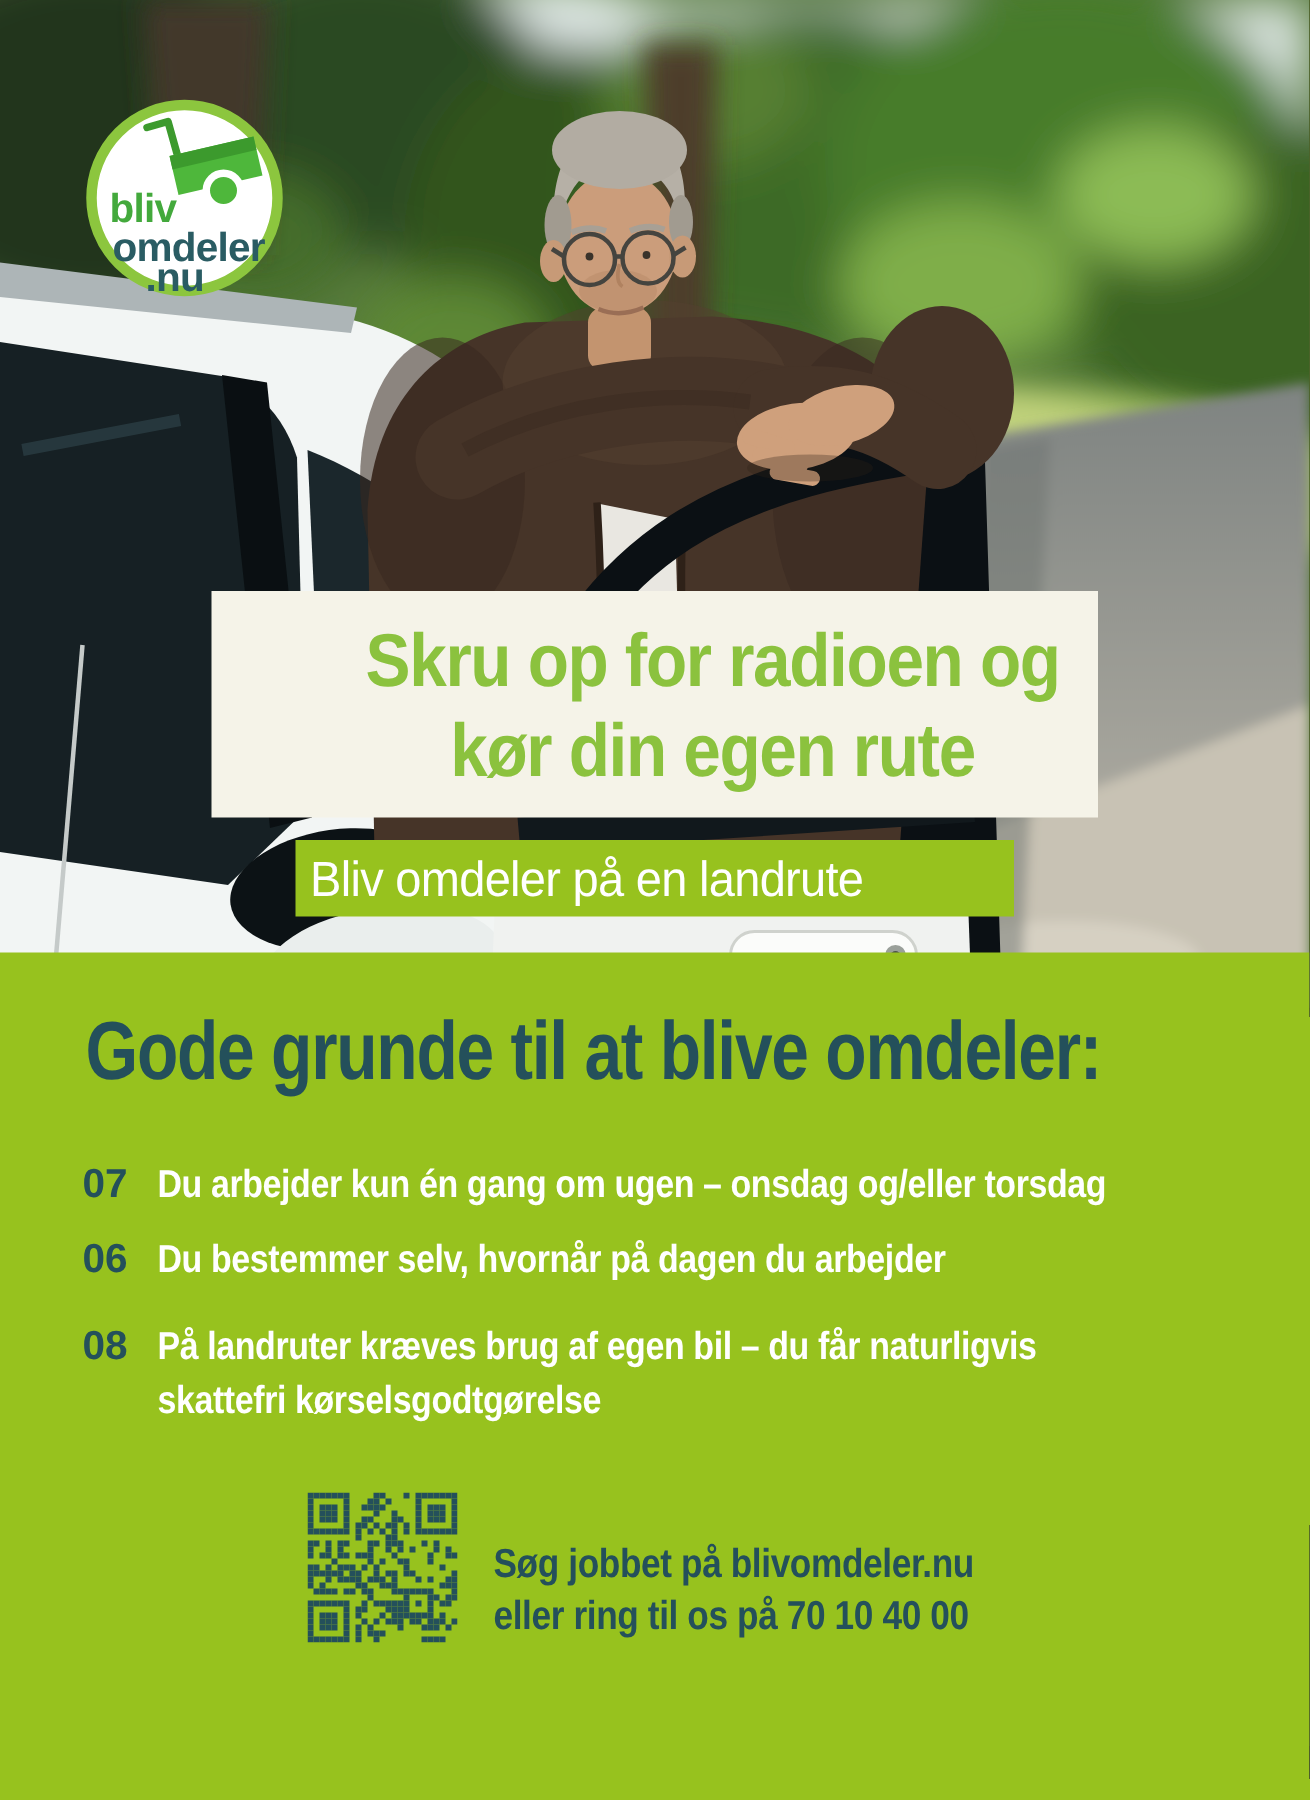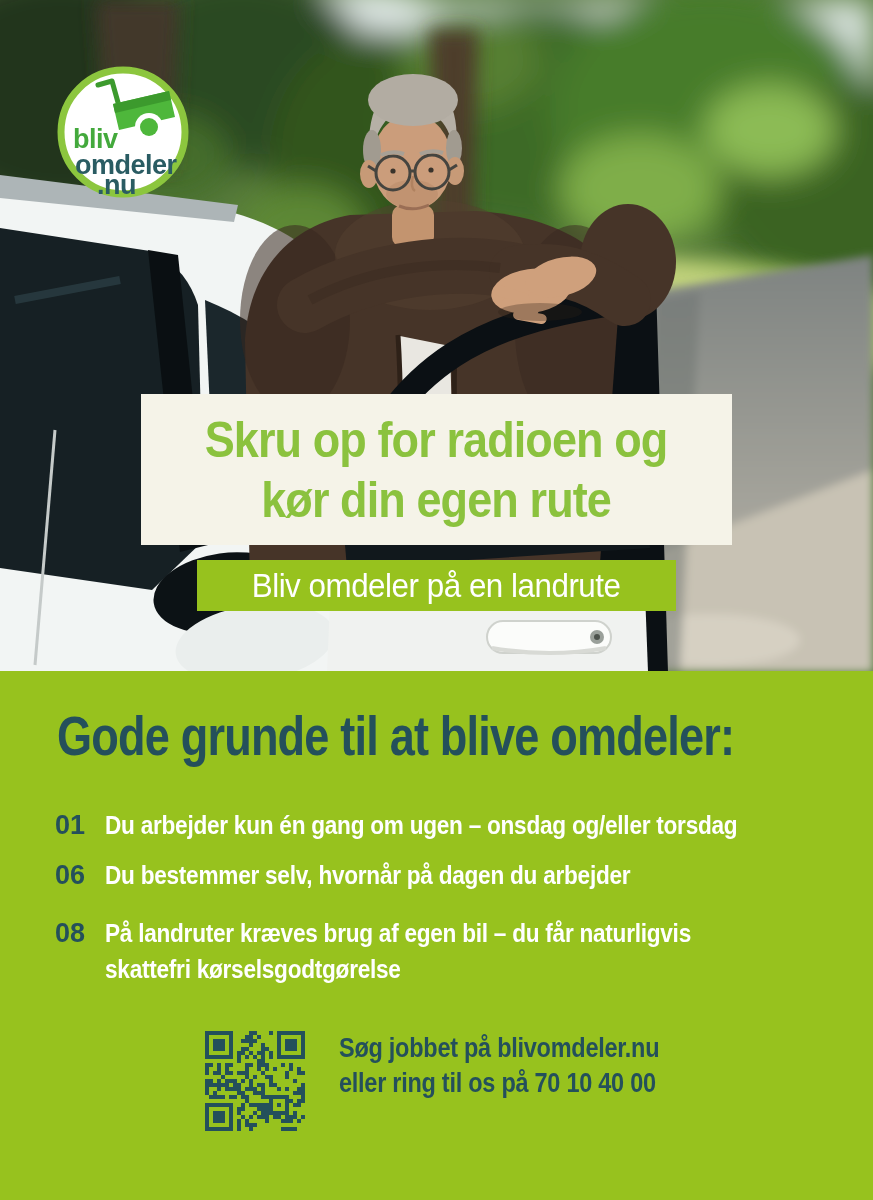--- a/index.html
+++ b/index.html
@@ -9,56 +9,56 @@
     font-family:"Liberation Sans","DejaVu Sans",sans-serif;
   }
   
   .photo{position:absolute;left:0;top:0;width:873px;height:672px;overflow:hidden;background:#55793a;}
   .photo svg.scene{position:absolute;left:0;top:0;}
   
   .logo{position:absolute;left:57px;top:66px;width:132px;height:132px;}
   
   .headline-box{
     position:absolute;left:141px;top:394px;width:591px;height:151px;
-    background:#F5F3E8;display:flex;align-items:center;justify-content:center;
+    background:#F5F3E8;display:flex;align-items:center;justify-content:flex-end;
   }
   .headline-box h1{
     margin:0;font-size:50px;line-height:60px;font-weight:700;color:#8BC23E;
     letter-spacing:-1px;white-space:pre;text-align:center;
     display:inline-block;transform:scaleX(.9);transform-origin:center;
   }
   
   .sub-banner{
     position:absolute;left:197px;top:560px;width:479px;height:51px;
-    background:#97C21E;display:flex;align-items:center;justify-content:center;
+    background:#97C21E;display:flex;align-items:center;justify-content:flex-start;
   }
   .sub-banner span{
     color:#ffffff;font-size:33px;font-weight:400;letter-spacing:-.5px;
     display:inline-block;transform:scaleX(.95);transform-origin:center;white-space:pre;
   }
   
-  .green-section{position:absolute;left:0;top:671px;width:873px;height:529px;background:#97C21E;}
+  .green-section{position:absolute;left:0;top:635px;width:873px;height:529px;background:#97C21E;}
   .green-section h2{
     position:absolute;left:57px;top:34px;margin:0;
     font-size:55px;line-height:62px;font-weight:700;color:#24505B;letter-spacing:-1px;white-space:pre;
   }
   .green-section h2 span{display:inline-block;transform:scaleX(.82);transform-origin:0 50%;}
   .reason{position:absolute;left:55px;display:flex;align-items:flex-start;}
   .reason .num{
     width:50px;flex:0 0 50px;color:#24505B;font-size:27px;line-height:36px;font-weight:700;
   }
   .reason .txt{
     color:#ffffff;font-size:26px;line-height:36px;font-weight:700;letter-spacing:-.3px;
     white-space:pre-line;display:inline-block;transform:scaleX(.87);transform-origin:0 0;width:780px;
   }
   .reason-1{top:136px;}
   .reason-2{top:186px;}
   .reason-3{top:244px;}
   
-  .cta-row{position:absolute;left:205px;top:360px;display:flex;align-items:flex-start;gap:34px;}
+  .cta-row{position:absolute;left:205px;top:360px;display:flex;align-items:flex-end;gap:24px;}
   .qr{width:100px;height:100px;flex:0 0 100px;}
   .cta-text div{
     color:#24505B;font-size:27px;line-height:35px;font-weight:700;letter-spacing:-.3px;
     white-space:pre;display:block;transform:scaleX(.87);transform-origin:0 50%;
   }
 </style>
 </head>
 <body>
 
 <div class="poster">
@@ -218,21 +218,21 @@
 
     <div class="sub-banner">
       <span>Bliv omdeler på en landrute</span>
     </div>
   </div>
 
   <div class="green-section">
     <h2><span>Gode grunde til at blive omdeler:</span></h2>
 
     <div class="reason reason-1">
-      <span class="num">01</span>
+      <span class="num">07</span>
       <span class="txt">Du arbejder kun én gang om ugen – onsdag og/eller torsdag</span>
     </div>
     <div class="reason reason-2">
       <span class="num">06</span>
       <span class="txt">Du bestemmer selv, hvornår på dagen du arbejder</span>
     </div>
     <div class="reason reason-3">
       <span class="num">08</span>
       <span class="txt">På landruter kræves brug af egen bil – du får naturligvis
 skattefri kørselsgodtgørelse</span>

